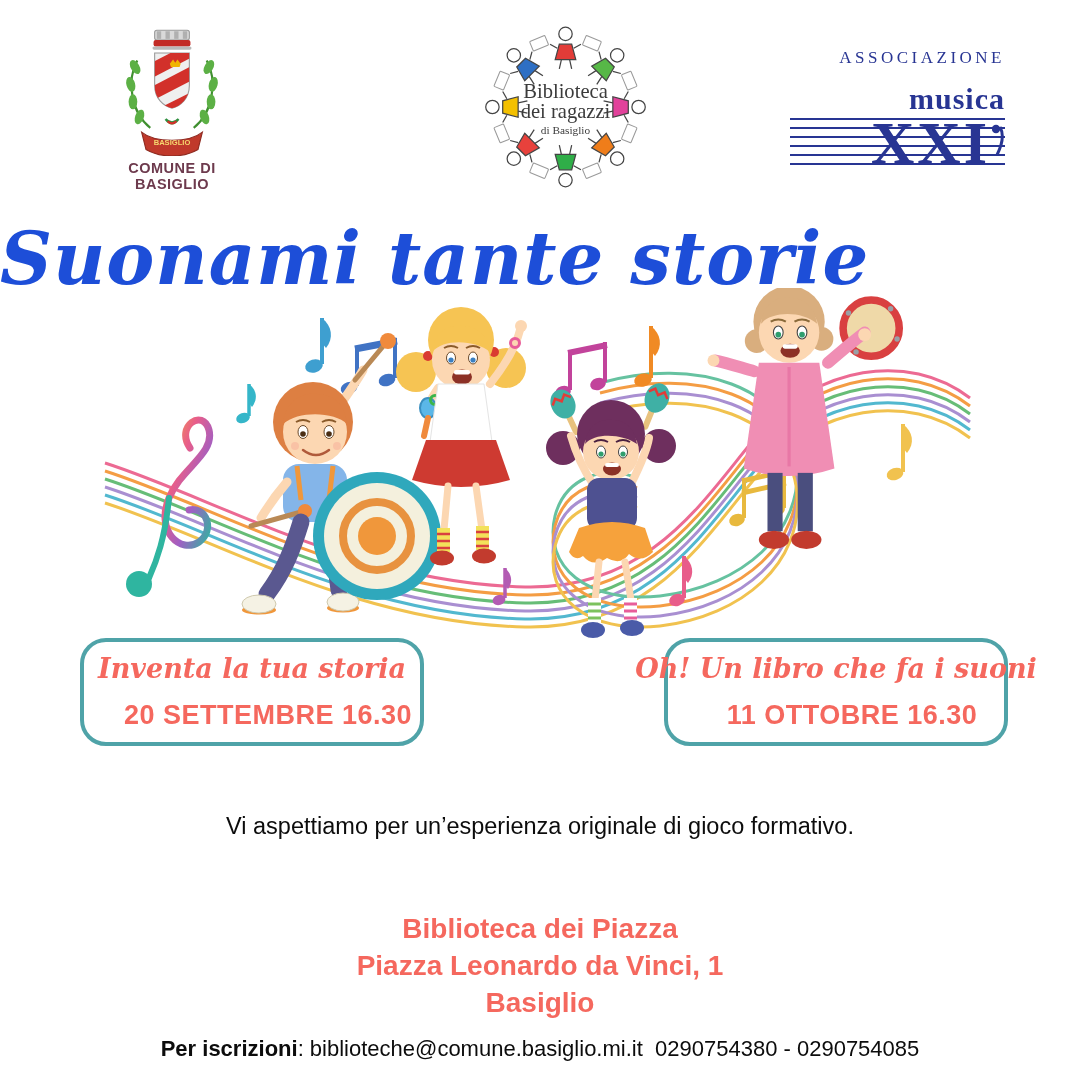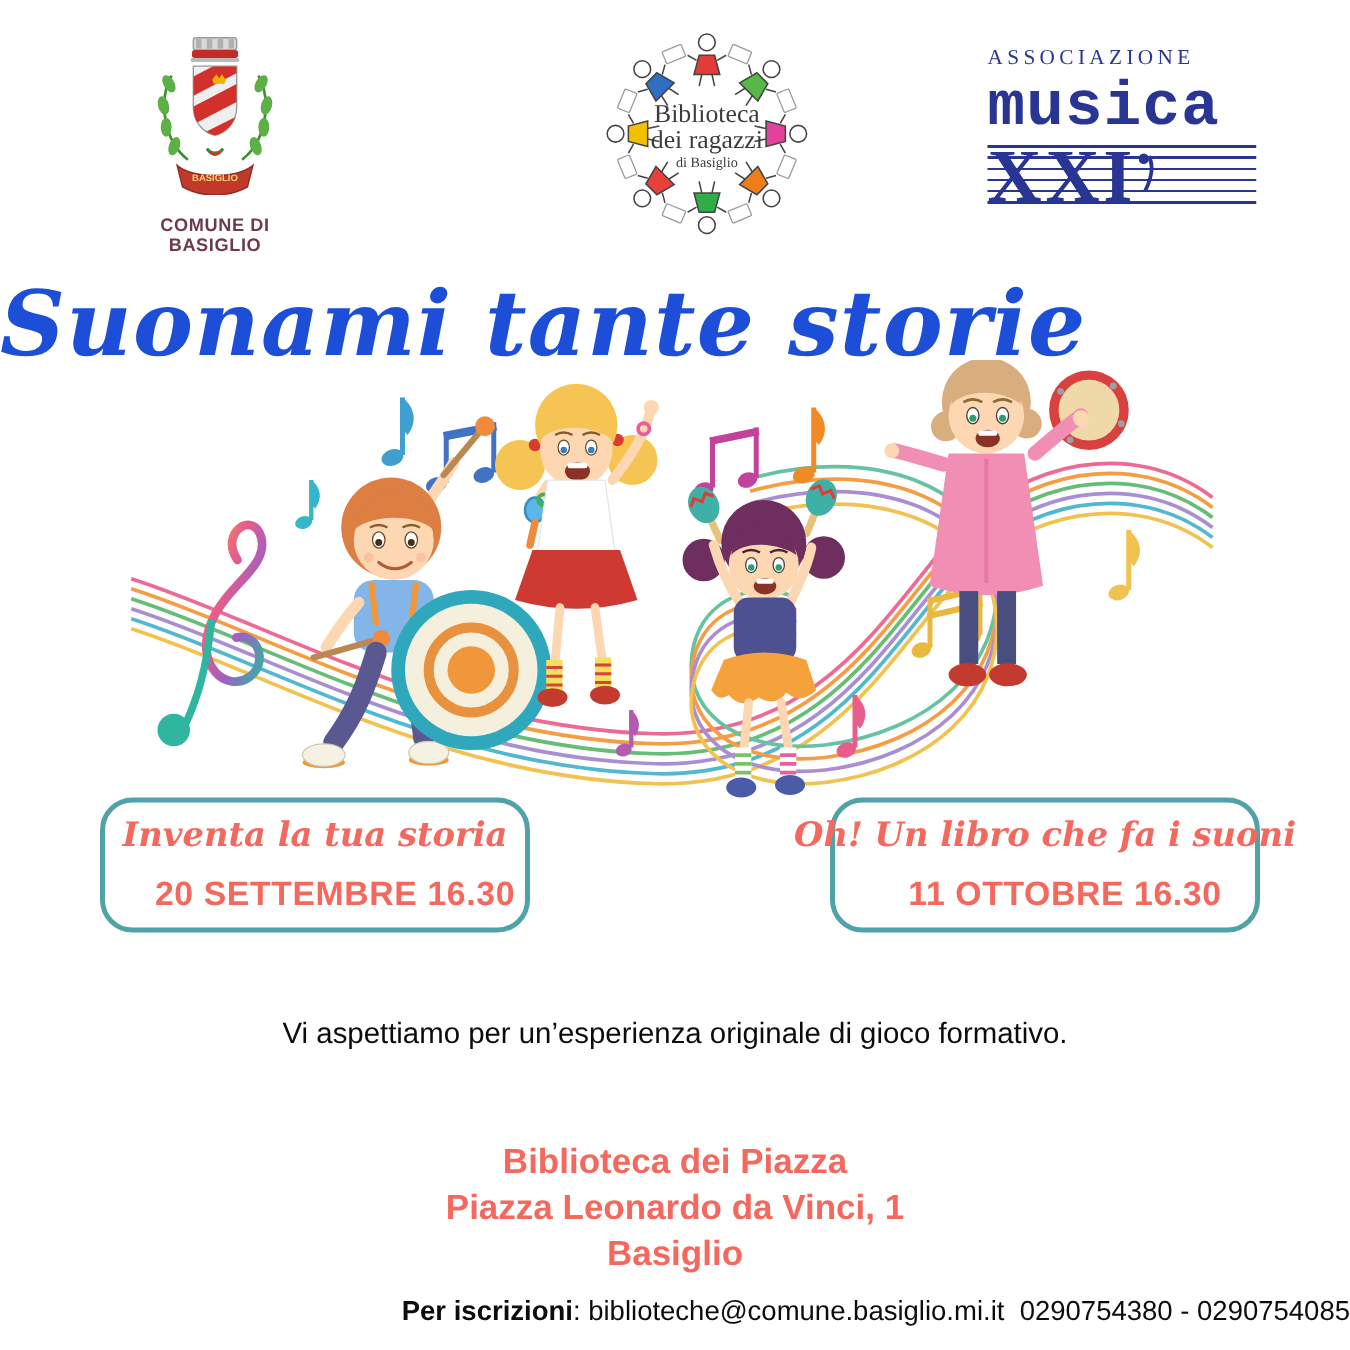--- a/index.html
+++ b/index.html
@@ -1,24 +1,24 @@
 <!DOCTYPE html>
 <html><head>
 <meta charset="utf-8">
 <style>
   html,body{margin:0;padding:0;background:#fff;}
   .poster{position:relative;width:1080px;height:1080px;background:#ffffff;overflow:hidden;
           font-family:"Liberation Sans",sans-serif;color:#111;}
   
   .comune-logo{position:absolute;left:92px;top:28px;width:160px;text-align:center;}
-  .comune-caption{margin-top:12px;font-size:14.5px;letter-spacing:.5px;color:#6d3a4d;font-weight:bold;}
+  .comune-caption{margin-top:0;font-size:14.5px;letter-spacing:.5px;color:#6d3a4d;font-weight:bold;}
   .library-logo{position:absolute;left:478px;top:18px;width:175px;height:178px;}
-  .musica-logo{position:absolute;left:790px;top:36px;width:215px;text-align:left;color:#283593;}
+  .musica-logo{position:absolute;left:790px;top:48px;width:215px;text-align:right;color:#283593;}
   .musica-assoc{font-family:"Liberation Serif",serif;font-size:17px;letter-spacing:3.5px;font-weight:500;}
-  .musica-word{font-family:Liberation Mono, monospace;font-weight:bold;font-size:50px;line-height:1.0;letter-spacing:1px;margin-top:6px;}
+  .musica-word{font-family:Liberation Serif, serif;font-weight:bold;font-size:30px;line-height:1.0;letter-spacing:1px;margin-top:16px;}
   .musica-staff{position:relative;height:48px;margin-top:4px;
     background:repeating-linear-gradient(to bottom,#283593 0px,#283593 2px,transparent 2px,transparent 9px);}
   .musica-xxi{position:absolute;left:0;right:0;top:-7px;font-family:"Liberation Serif",serif;
     font-weight:bold;font-size:60px;letter-spacing:3px;line-height:52px;}
   .musica-rest{display:inline-block;vertical-align:6px;margin-left:2px;}
   
   .title{position:absolute;top:196px;left:0;width:100%;
     font-family:"DejaVu Serif",serif;font-style:italic;font-weight:bold;
     font-size:72px;color:#1d4ed8;letter-spacing:1px;margin-top:20px;}
   
@@ -33,21 +33,21 @@
     font-size:27px;color:#f5685e;white-space:nowrap;}
   .event-date{font-size:27px;font-weight:bold;color:#f5685e;letter-spacing:.5px;margin-left:32px;}
   
   .description{position:absolute;top:776px;left:80px;right:80px;text-align:center;
     font-size:23.5px;line-height:1.38;color:#0c0c0c;}
   .description .p2{margin-top:34px;}
   
   .venue{position:absolute;top:910px;left:0;width:100%;text-align:center;color:#f5685e;
     font-weight:bold;font-size:28px;line-height:1.33;}
   
-  .footer{position:absolute;top:1036px;left:0;width:100%;text-align:right;font-size:22px;color:#0c0c0c;white-space:pre-wrap;}
+  .footer{position:absolute;top:1036px;left:0;width:100%;text-align:center;font-size:22px;color:#0c0c0c;white-space:pre-wrap;}
   .footer b{font-weight:bold;}
 </style>
 </head>
 <body>
 
 <div class="poster">
 
   <div class="comune-logo">
     <svg width="112" height="128" viewBox="0 0 100 118">
 

